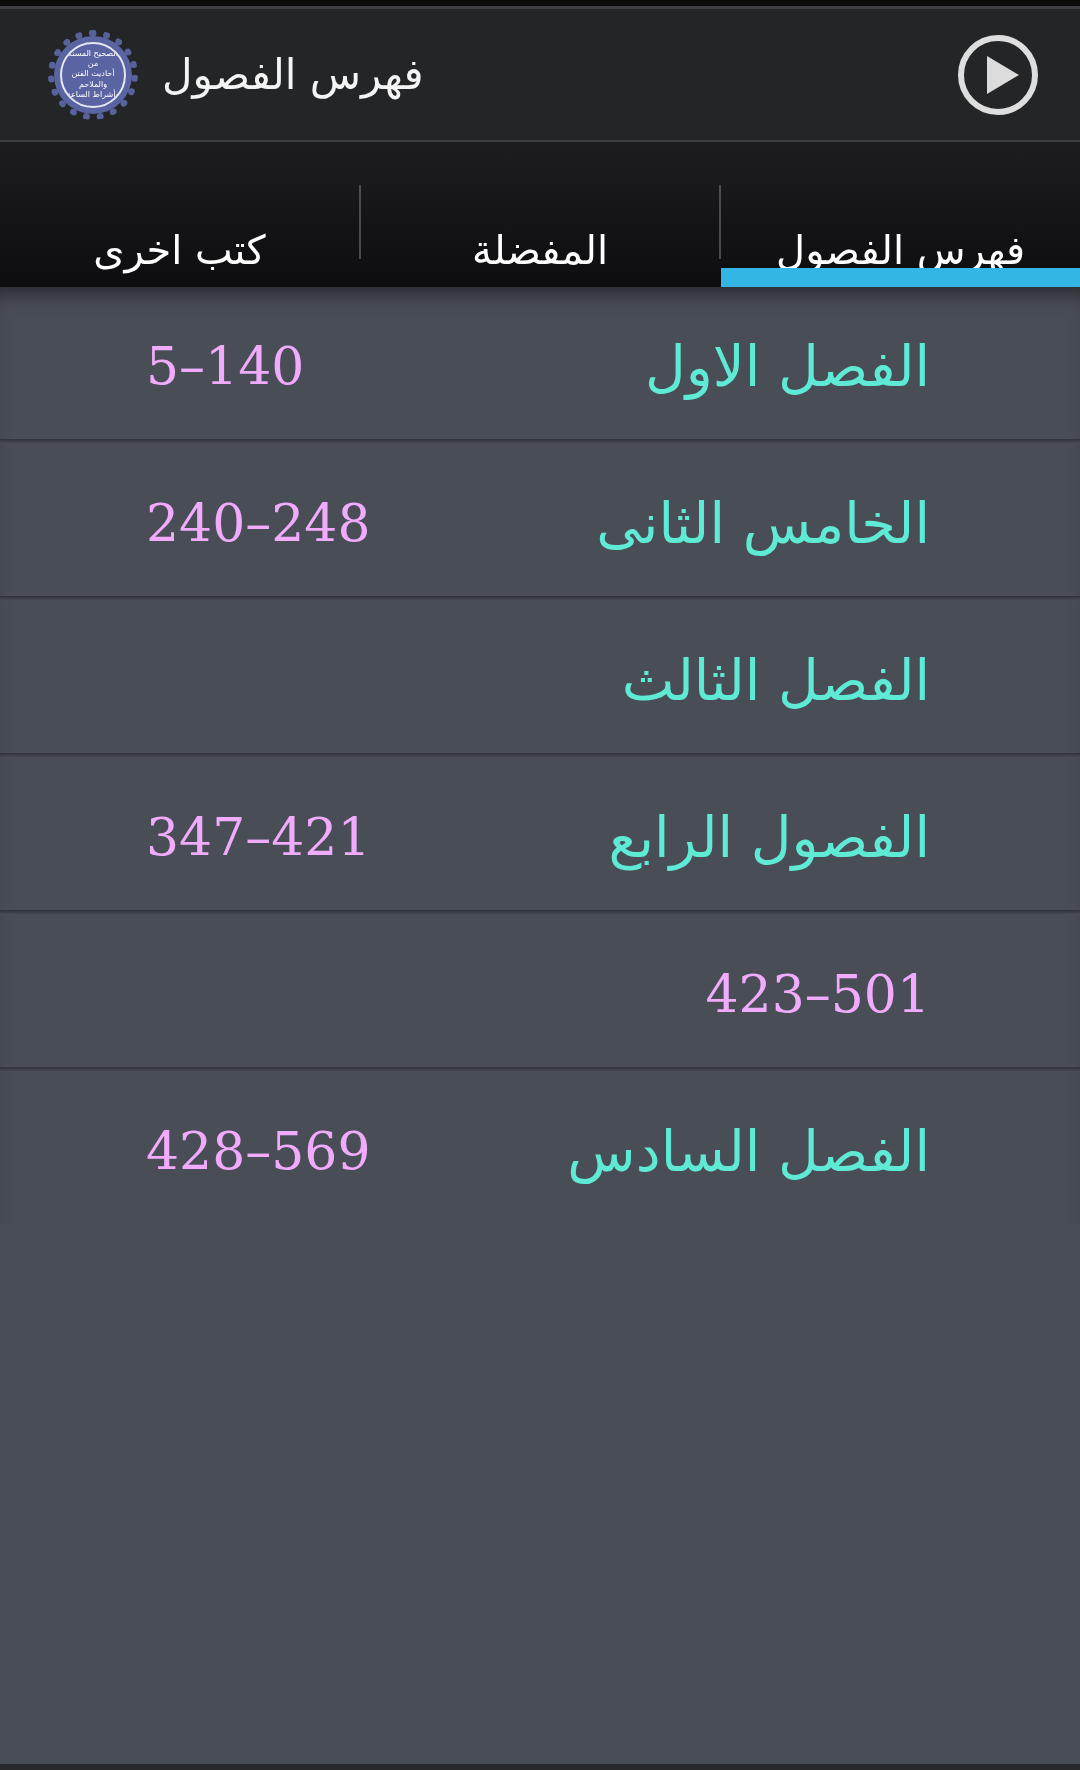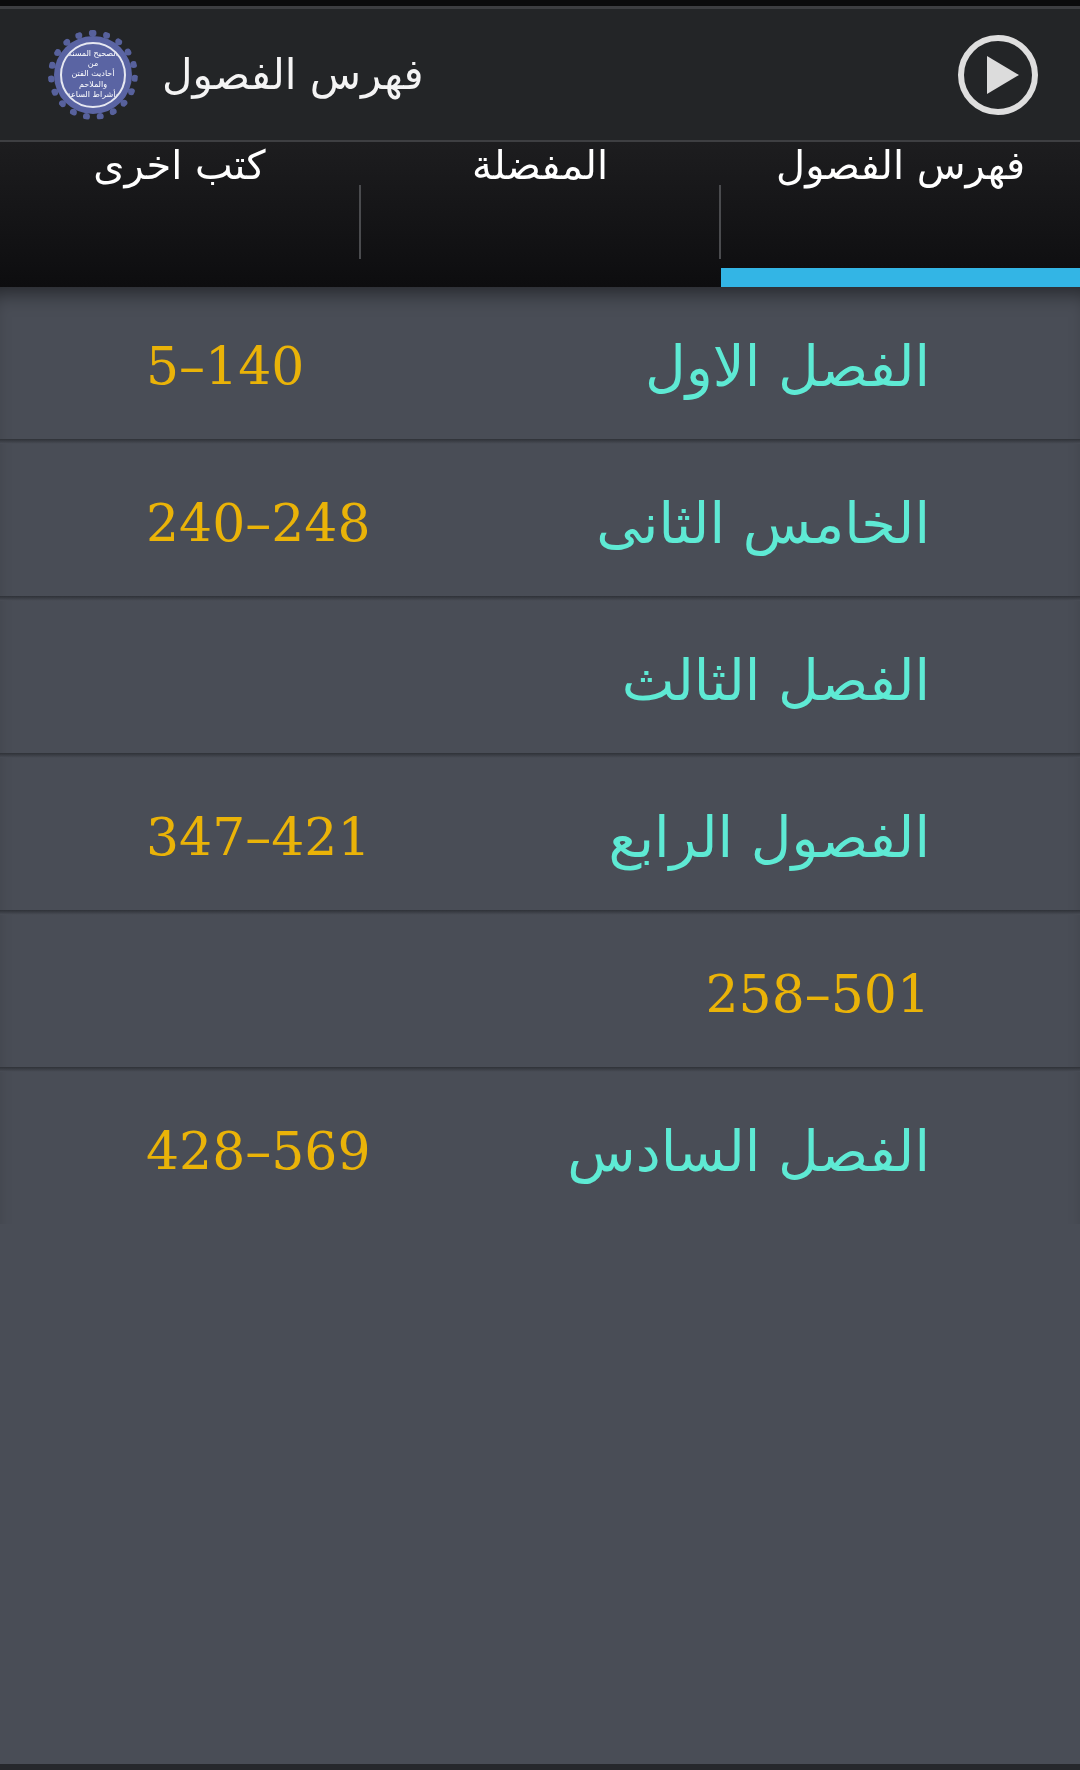--- a/index.html
+++ b/index.html
@@ -24,33 +24,33 @@
   .play-button{
     width:80px;height:80px;border-radius:50%;border:6px solid #dedede;background:transparent;
     display:flex;align-items:center;justify-content:center;box-sizing:border-box;cursor:pointer;
   }
   .play-tri{width:0;height:0;border-left:32px solid #dcdcdc;border-top:19px solid transparent;border-bottom:19px solid transparent;margin-left:10px;}
   
   .tab-bar{
     height:147px;background:linear-gradient(180deg,#1d1d1f 0%,#0d0d0f 100%);
     border-top:2px solid #3e3f42;box-sizing:border-box;display:flex;align-items:stretch;
   }
-  .tab{flex:1 1 0;position:relative;display:flex;align-items:flex-start;justify-content:center;cursor:pointer;}
+  .tab{flex:1 1 0;position:relative;display:flex;align-items:flex-end;justify-content:center;cursor:pointer;}
   .tab-label{color:#ffffff;font-size:40px;padding-bottom:14px;}
   .tab .indicator{position:absolute;left:0;right:0;bottom:0;height:19px;background:var(--accent,#33b5e5);display:none;}
   .tab.active .indicator{display:block;}
   .tab-sep{width:2px;height:74px;background:#4a4b4e;align-self:center;margin-top:14px;flex:0 0 auto;}
   
   .chapter-list{box-shadow:inset 0 18px 20px -12px rgba(0,0,0,.5);}
   .chapter-row{
     height:152px;display:flex;align-items:center;justify-content:space-between;
     padding:6px 150px 0 146px;box-sizing:border-box;cursor:pointer;
   }
   .chapter-title{color:#5eead4;font-size:56px;}
-  .chapter-pages{color:#eab308;font-size:52px;font-family:"DejaVu Serif",serif;direction:ltr;}
+  .chapter-pages{color:#f0abfc;font-size:52px;font-family:"DejaVu Serif",serif;direction:ltr;}
   .row-divider{height:5px;background:linear-gradient(180deg,#2f3238 0%,#4a4e57 100%);}
   
   .bottom-bar{position:absolute;left:0;right:0;bottom:0;height:6px;background:#26282c;}
 </style>
 </head>
 <body>
 
 <div class="screen">
 
   <div class="status-bar"></div>
@@ -101,21 +101,21 @@
       <div class="chapter-row" dir="rtl">
         <span class="chapter-title">الفصل الثالث</span>
       </div>
       <div class="row-divider"></div>
       <div class="chapter-row" dir="rtl">
         <span class="chapter-title">الفصول الرابع</span>
         <span class="chapter-pages" dir="ltr">347–421</span>
       </div>
       <div class="row-divider"></div>
       <div class="chapter-row" dir="rtl">
-        <span class="chapter-pages" dir="ltr">258–501</span>
+        <span class="chapter-pages" dir="ltr">423–501</span>
       </div>
       <div class="row-divider"></div>
       <div class="chapter-row" dir="rtl">
         <span class="chapter-title">الفصل السادس</span>
         <span class="chapter-pages" dir="ltr">428–569</span>
       </div>
     </div>
 
   <div class="bottom-bar"></div>
 </div>

